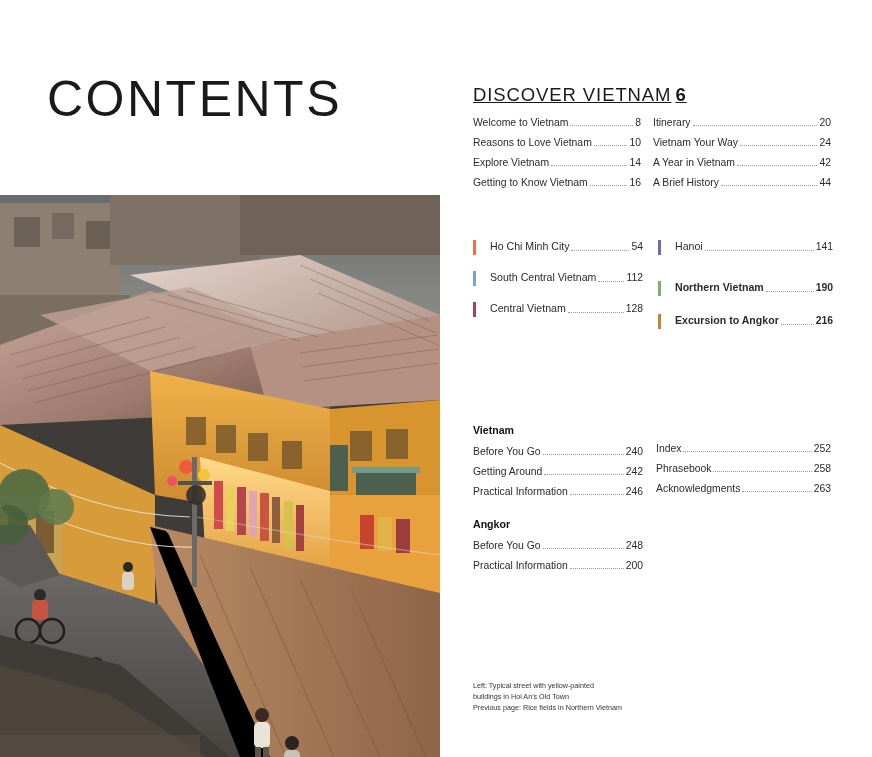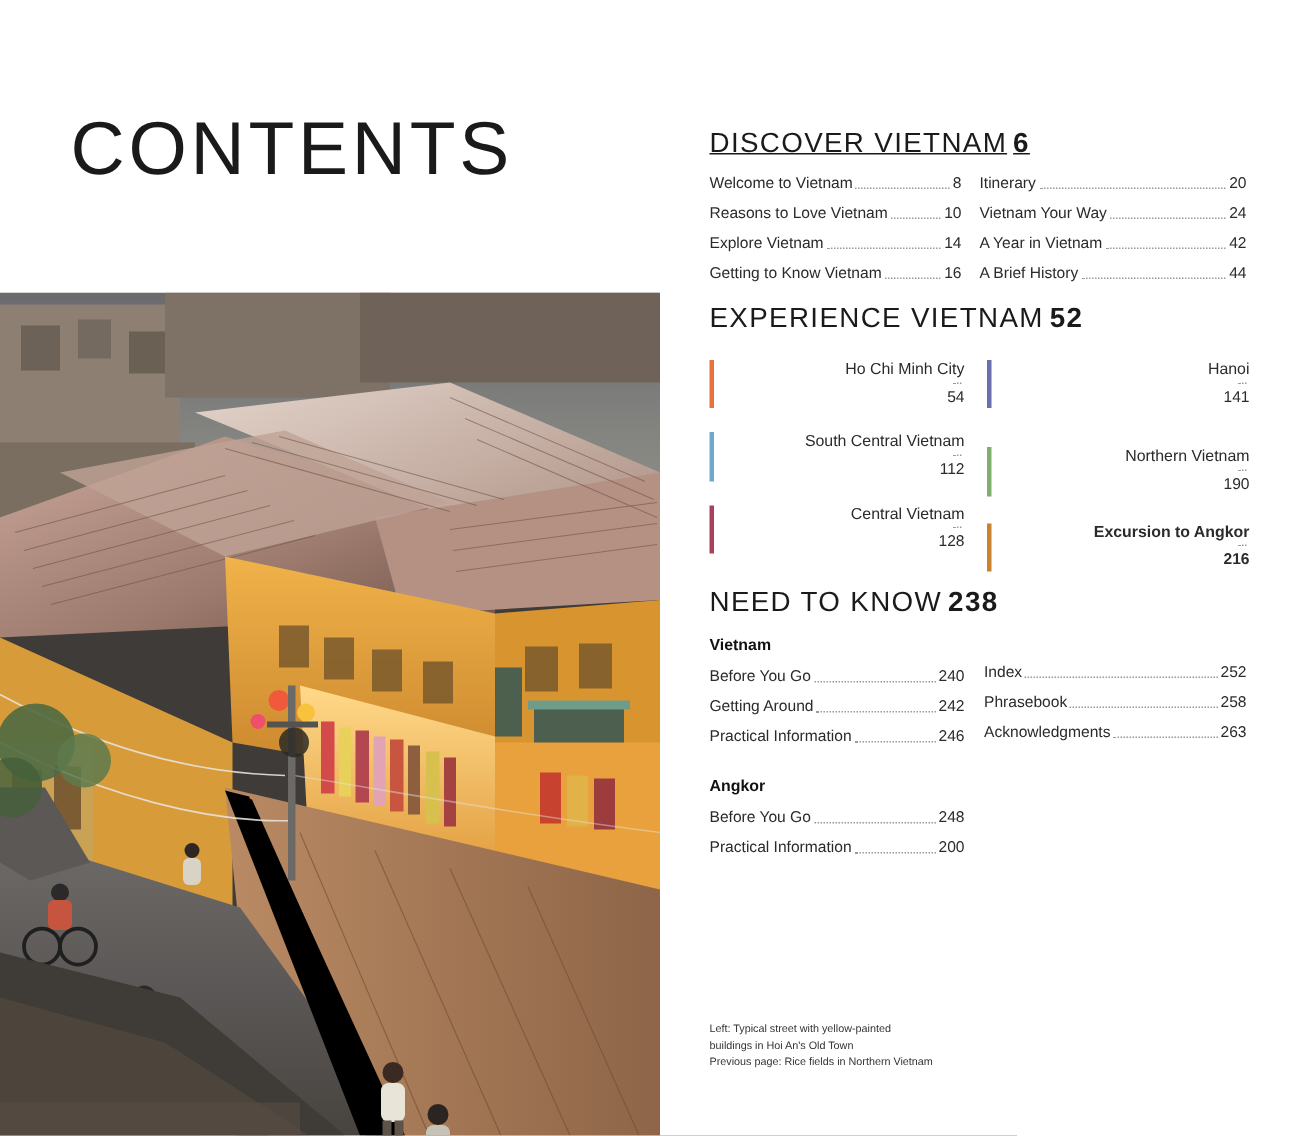--- a/index.html
+++ b/index.html
@@ -107,21 +107,20 @@
     min-height: 15px;
     margin-right: 14px;
   }
   .exp-body {
     flex: 1 1 auto;
   }
   .exp-line {
     display: flex;
     align-items: flex-end;
     line-height: 1.3;
-    flex-direction: column;
   }
   .exp-label {
     white-space: nowrap;
     font-size: 10.6px;
   }
   .exp-label-2line {
     font-size: 10.6px;
     white-space: nowrap;
   }
   .sub-head {
@@ -416,23 +415,20 @@
         <span class="toc-dots"></span>
         <span class="toc-page">42</span>
       </div>
       <div class="toc-row">
         <span class="toc-label">A Brief History</span>
         <span class="toc-dots"></span>
         <span class="toc-page">44</span>
       </div>
     </div>
 
-    <div class="section-head" style="left:33px; top:201px;">
-      <span>EXPERIENCE VIETNAM</span><span class="pg">52</span>
-    </div>
 
     <div class="col-list" style="left:33px; top:240px; width:170px;">
       <div class="exp-row">
         <span class="exp-bar" style="background:#e8743b"></span>
         <span class="exp-body">
           <span class="exp-line">
             <span class="exp-label">Ho Chi Minh City</span>
             <span class="toc-dots"></span>
             <span class="toc-page">54</span>
           </span>
@@ -464,21 +460,21 @@
       <div class="exp-row">
         <span class="exp-bar" style="background:#6a6fb0"></span>
         <span class="exp-body">
           <span class="exp-line">
             <span class="exp-label">Hanoi</span>
             <span class="toc-dots"></span>
             <span class="toc-page">141</span>
           </span>
         </span>
       </div>
-      <div class="exp-row" style="margin-top:26px;">
+      <div class="exp-row" style="margin-top:26px;font-weight:bold;">
         <span class="exp-bar" style="background:#7fae6e"></span>
         <span class="exp-body">
           <span class="exp-line">
             <span class="exp-label">Northern Vietnam</span>
             <span class="toc-dots"></span>
             <span class="toc-page">190</span>
           </span>
         </span>
       </div>
       <div class="exp-row" style="margin-top:18px;font-weight:bold;">
@@ -486,23 +482,20 @@
         <span class="exp-body">
           <span class="exp-line">
             <span class="exp-label">Excursion to Angkor</span>
             <span class="toc-dots"></span>
             <span class="toc-page">216</span>
           </span>
         </span>
       </div>
     </div>
 
-    <div class="section-head" style="left:33px; top:390px;">
-      <span>NEED TO KNOW</span><span class="pg">238</span>
-    </div>
 
     <div class="col-list" style="left:33px; top:424px; width:170px;">
       <div class="sub-head">Vietnam</div>
       <div class="toc-row">
         <span class="toc-label">Before You Go</span>
         <span class="toc-dots"></span>
         <span class="toc-page">240</span>
       </div>
       <div class="toc-row">
         <span class="toc-label">Getting Around</span>

